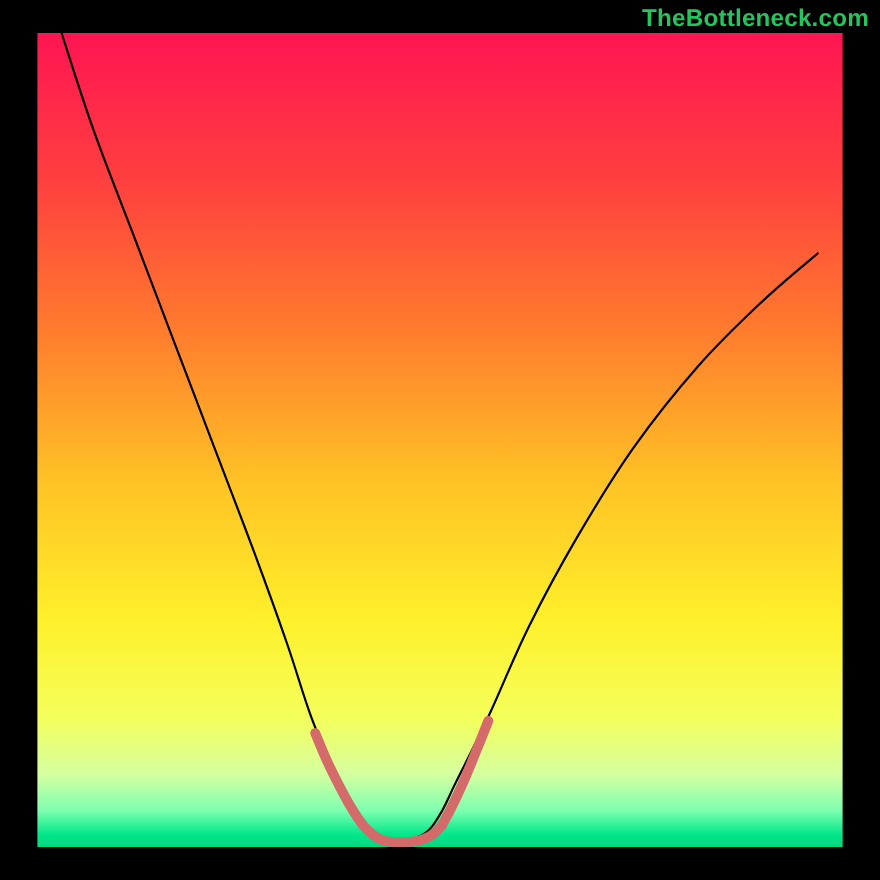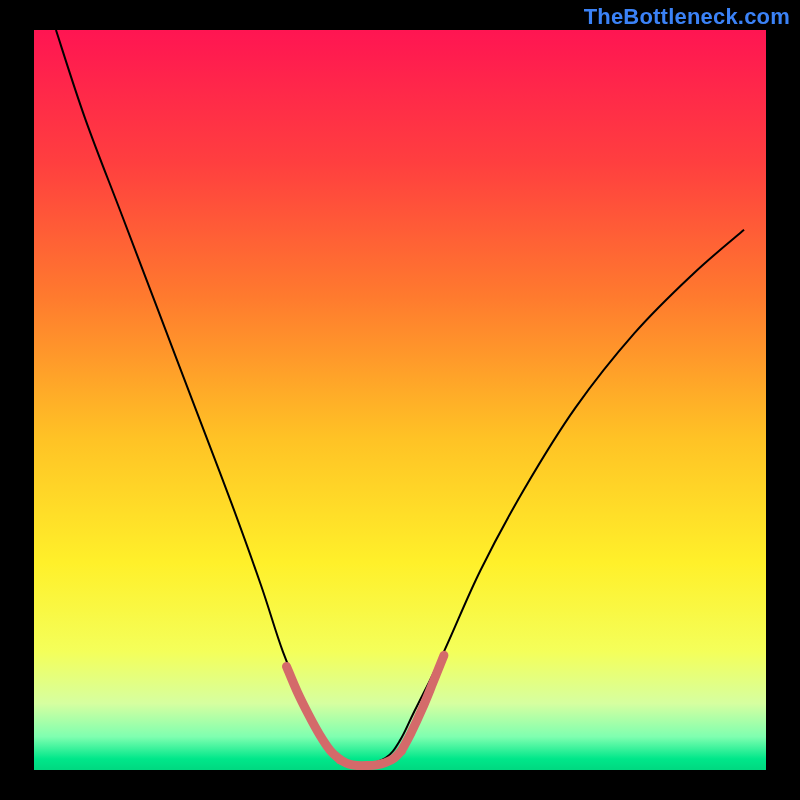--- a/index.html
+++ b/index.html
@@ -16,21 +16,21 @@
     width: 800px;
     height: 800px;
     background: #000;
   }
   .watermark {
     position: absolute;
     top: 4px;
     right: 10px;
     font-size: 22px;
     font-weight: 600;
-    color: #3b82f6;
+    color: #22c55e;
     letter-spacing: 0.2px;
     z-index: 10;
     user-select: none;
   }
   svg {
     position: absolute;
     top: 0;
     left: 0;
   }
 </style>

